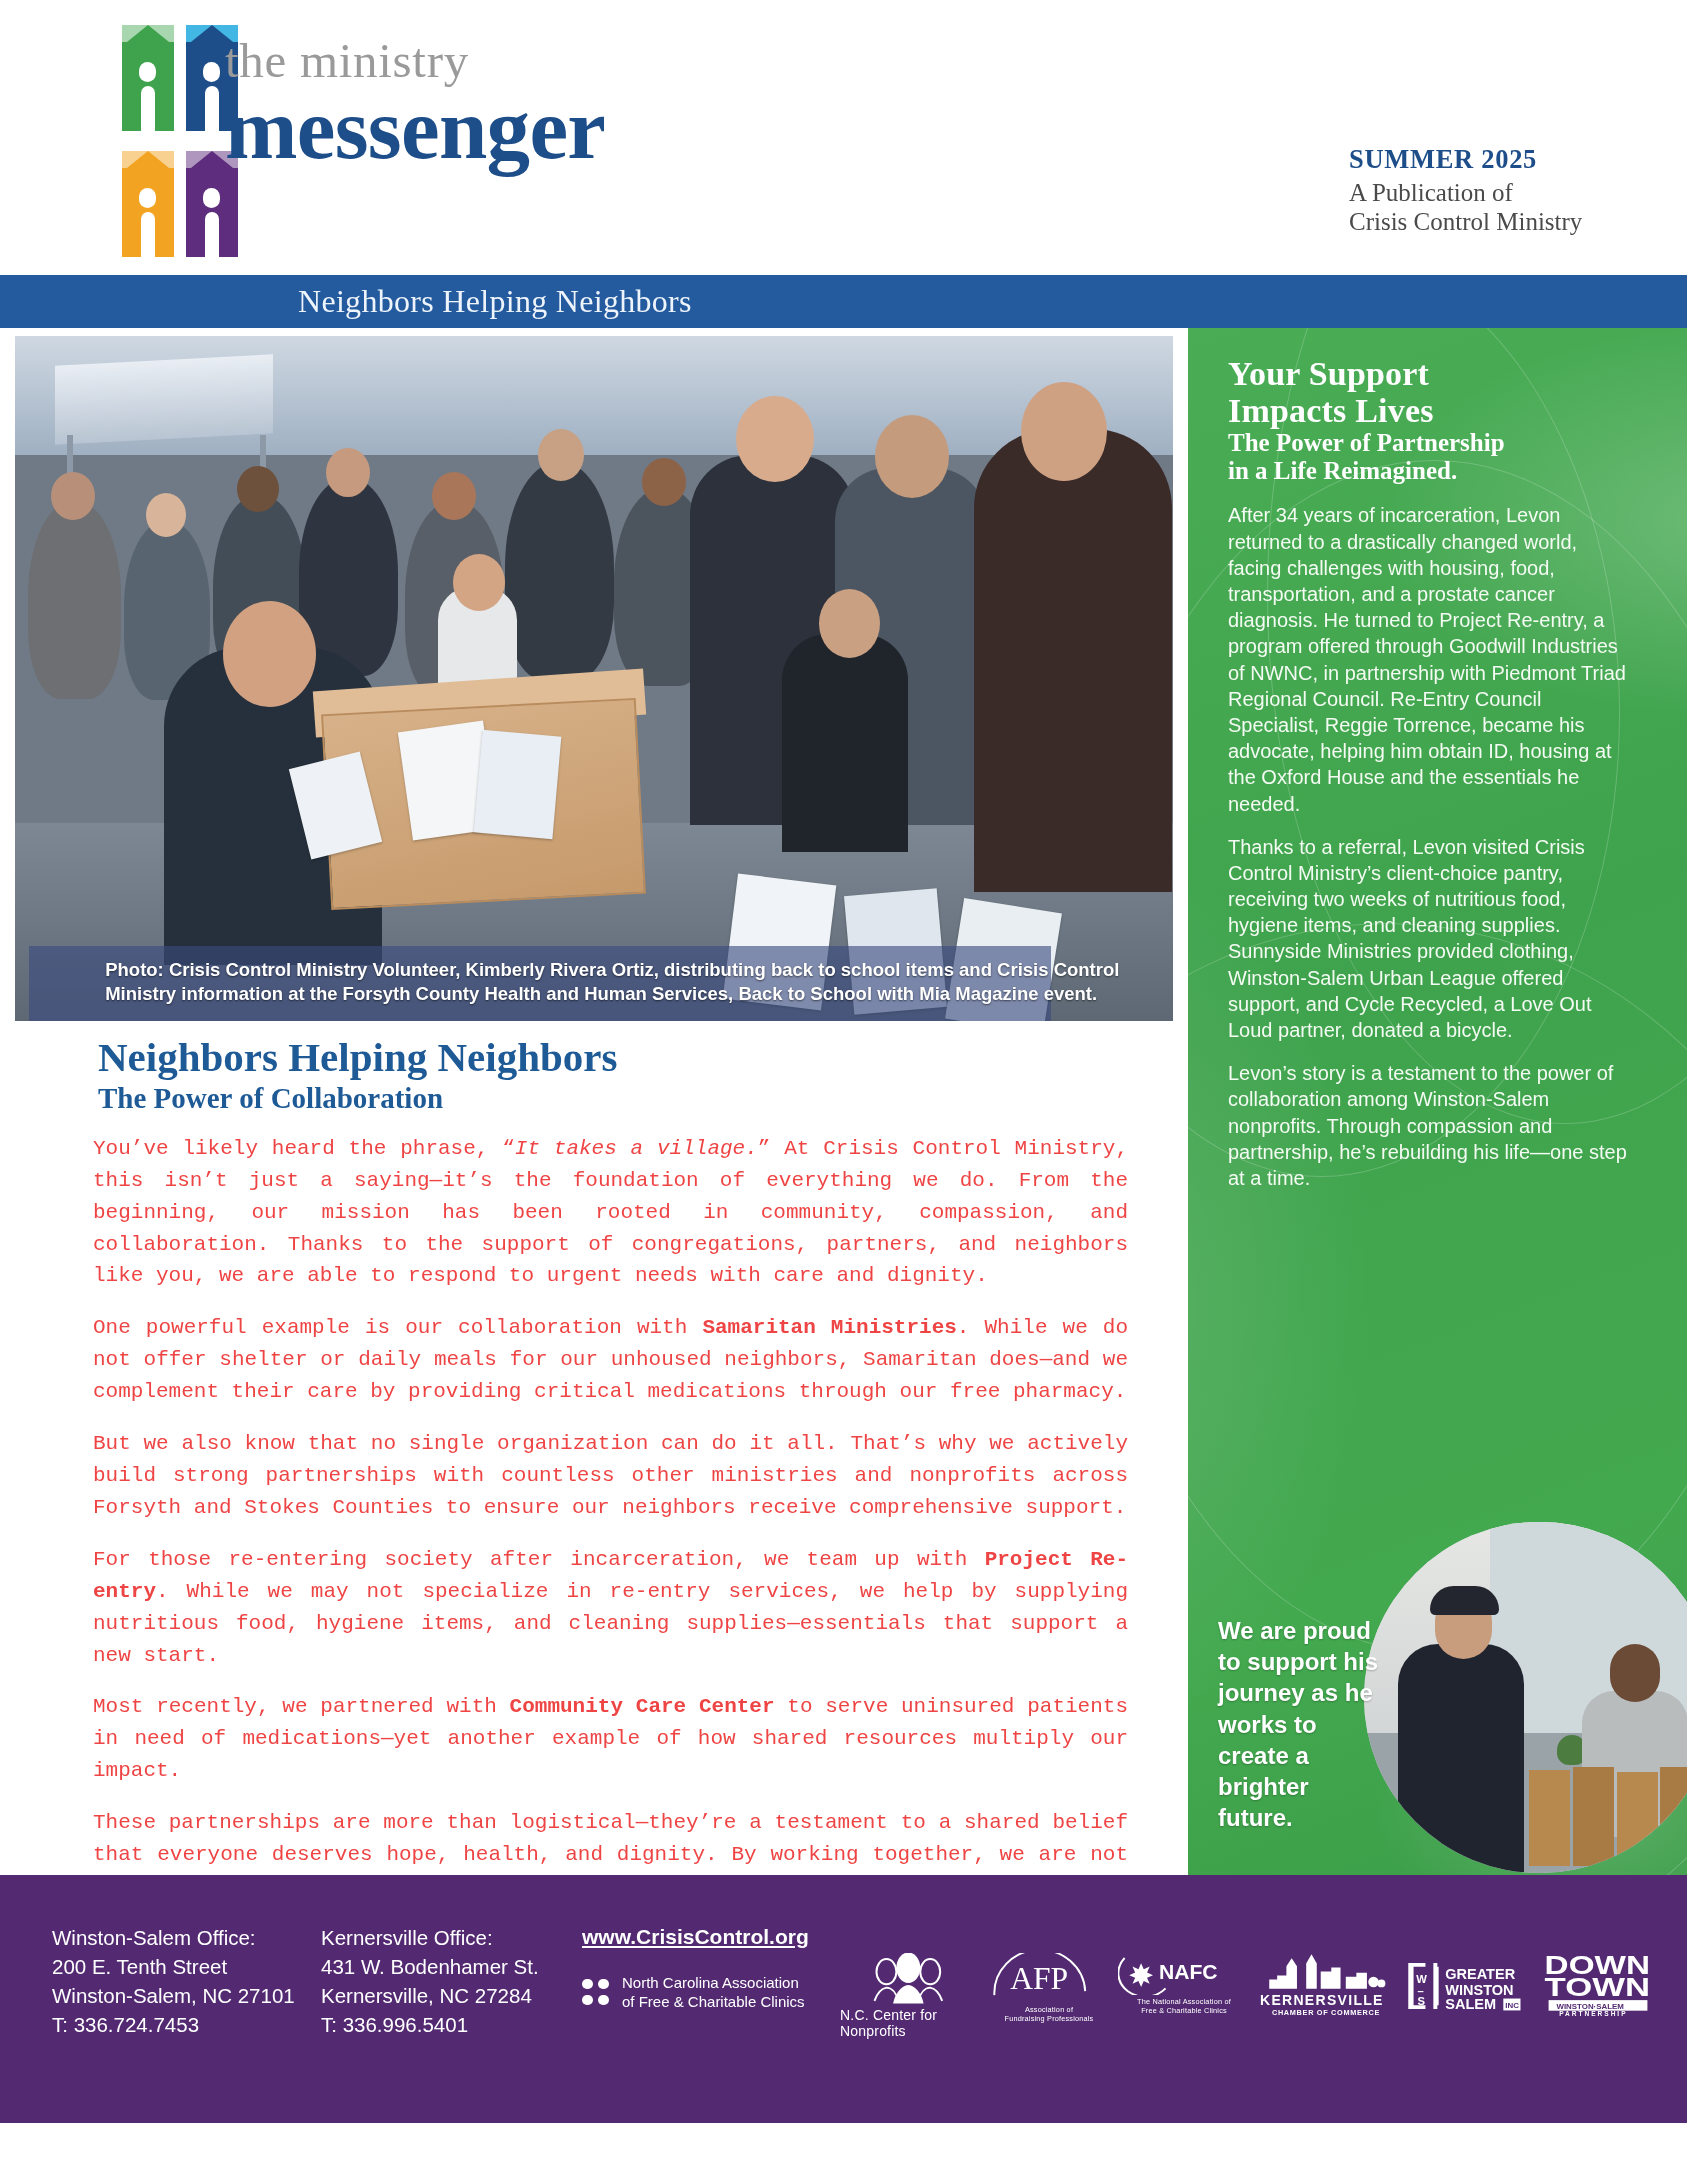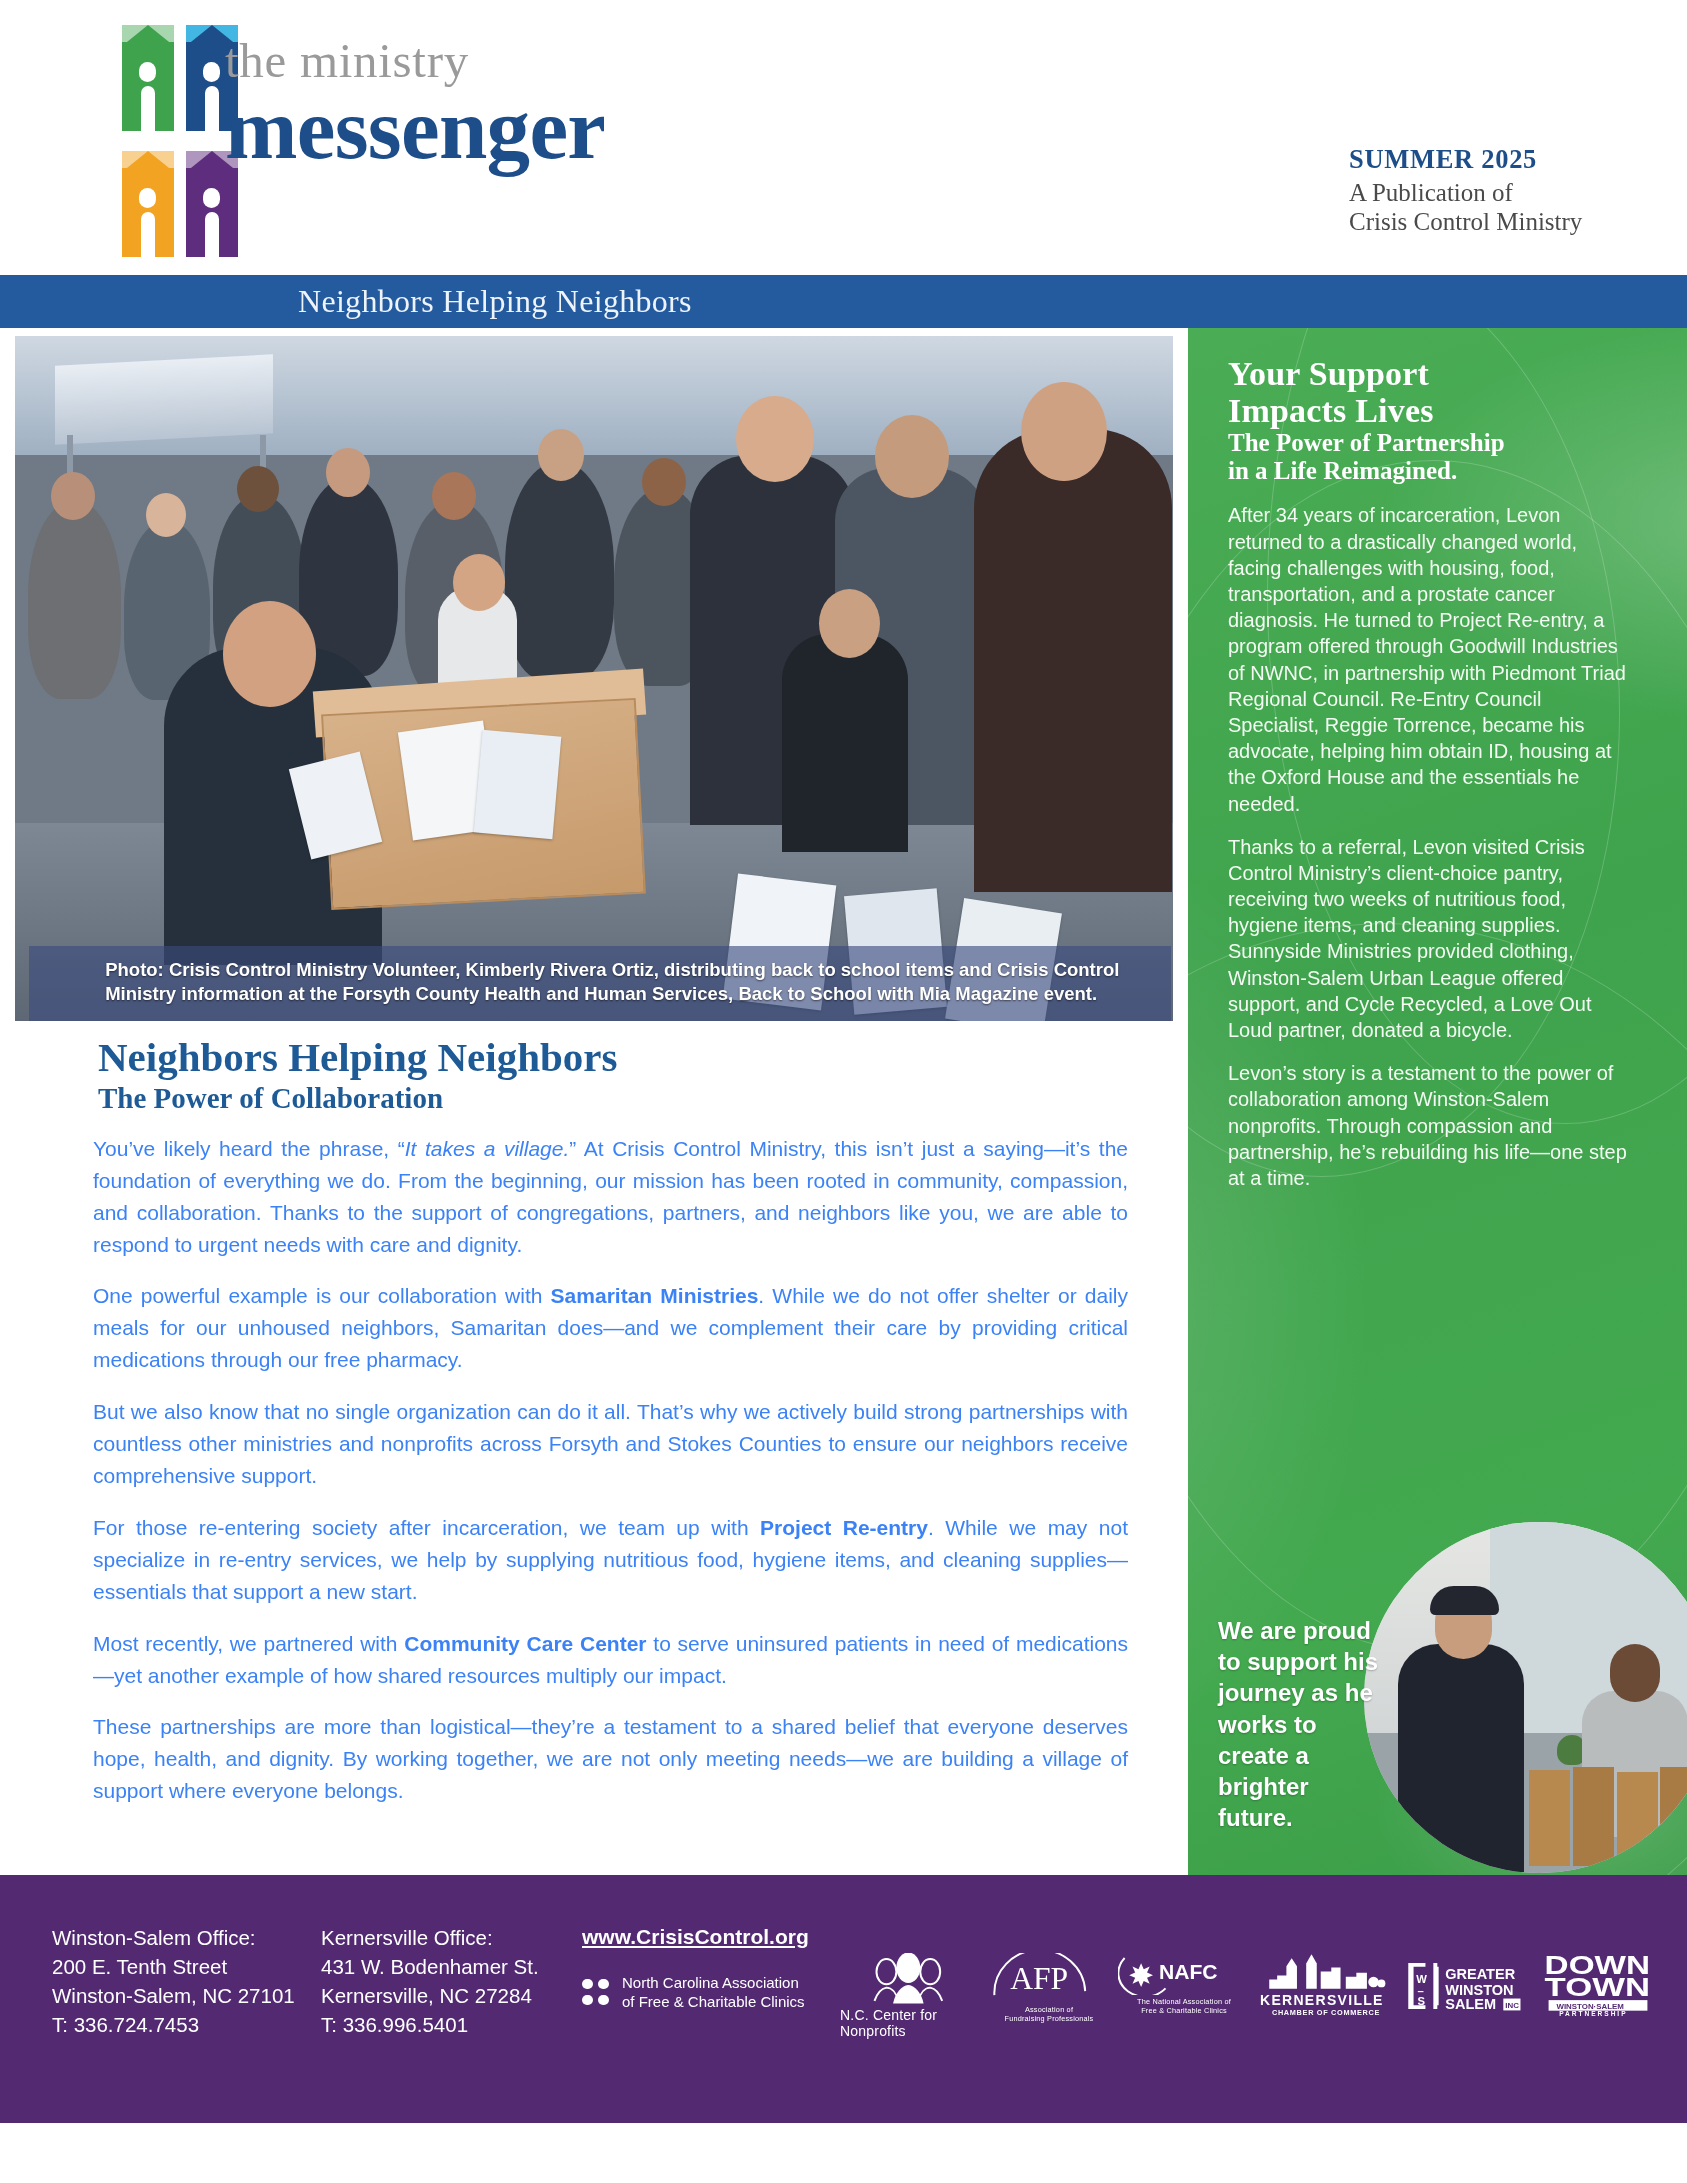--- a/index.html
+++ b/index.html
@@ -121,21 +121,21 @@
   }
   .hero .boxflap {
     position:absolute; left:299px; top:344px; width:331px; height:46px;
     background:#e0bd97; transform: rotate(-4deg);
   }
   .hero .papers {
     position:absolute; background:#f4f6f8; box-shadow:0 1.3px 2.6px rgba(0,0,0,.25);
   }
 
   .photo-caption {
-    position:absolute; left:14.6px; bottom:0; width:1142px;
+    position:absolute; left:14.6px; bottom:0; width:1022px;
     background: rgba(58,74,126,.62);
     padding:12px 0 14.6px 0;
     box-sizing:border-box;
   }
   .photo-caption p {
     margin:0 0 0 76px; width:1032px;
     font-family:"Liberation Sans", sans-serif; font-weight:700;
     font-size:18.5px; line-height:1.32; color:#ffffff;
     text-shadow: 0 0.7px 2px rgba(0,0,0,.55);
   }
@@ -148,22 +148,22 @@
     font-size:41px; color:#1d5a96; letter-spacing:0px; line-height:1.05;
   }
   .article h2 {
     margin:4px 0 18.5px 98px;
     font-family:"Liberation Serif", serif; font-weight:700;
     font-size:29px; color:#1d5a96; line-height:1.08;
   }
   .article .para {
     margin:0 0 20px 0;
     padding:0 60px 0 93px;
-    font-family:Liberation Sans, sans-serif;
-    font-size:21px; line-height:1.52; color:#3b82f6;
+    font-family:Liberation Mono, monospace;
+    font-size:21px; line-height:1.52; color:#ef4444;
     text-align: justify;
   }
   .article .para b { font-weight:700; }
   .article .para i { font-style:italic; }
 
   
   .sb-pad { position:absolute; left:40px; top:28px; width:404px; }
   .sb-h1 {
     font-family:"Liberation Serif", serif; font-weight:700;
     font-size:34px; color:#ffffff; line-height:1.08; letter-spacing:0.2px;

